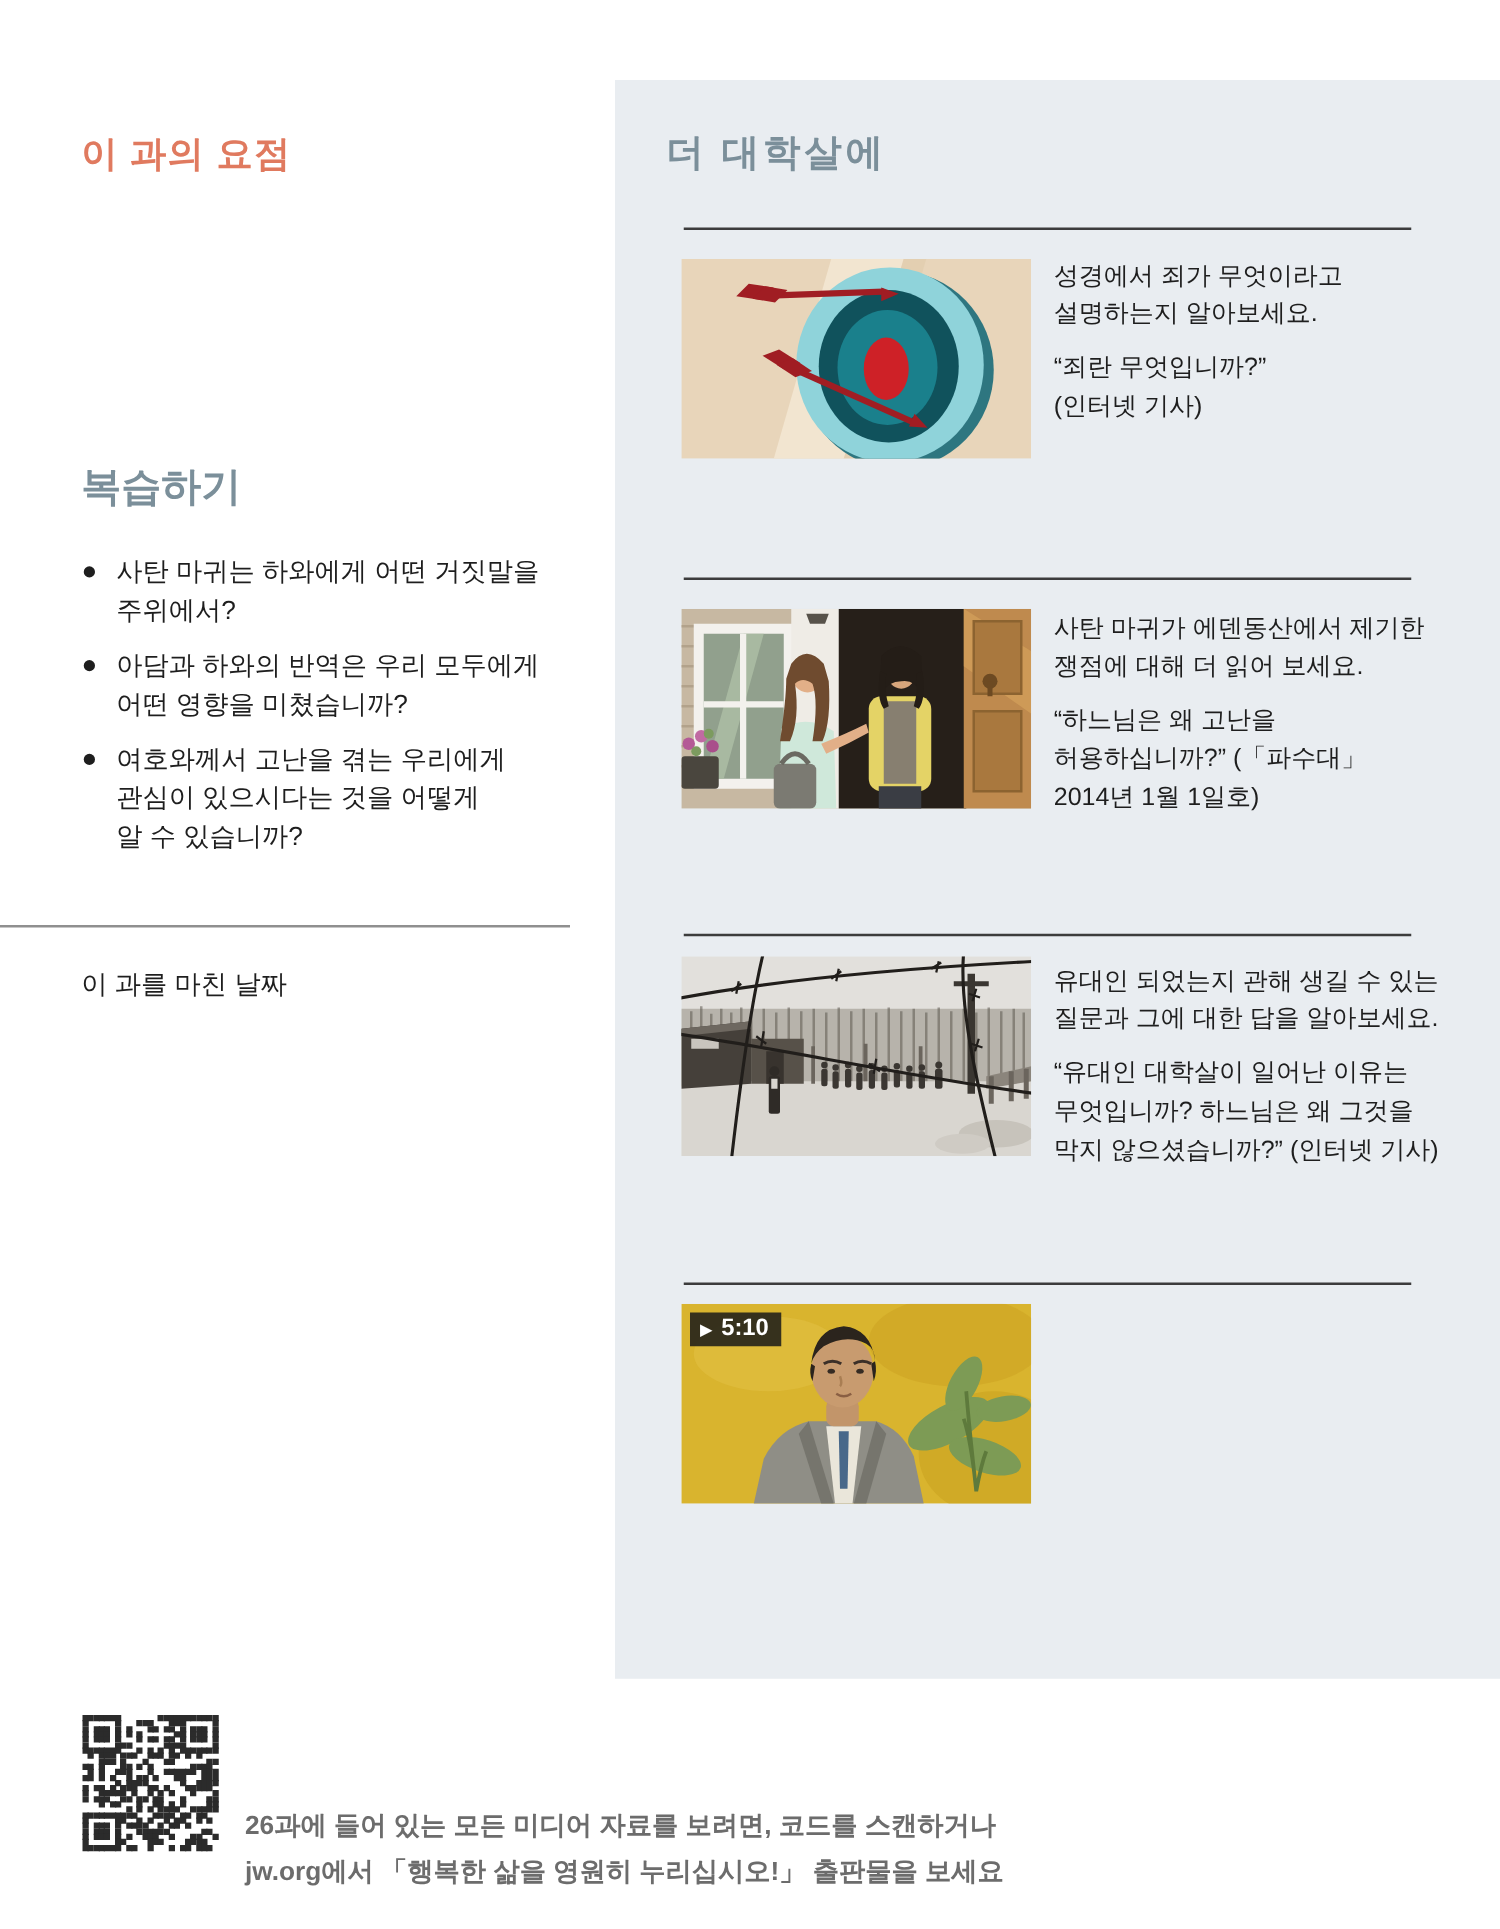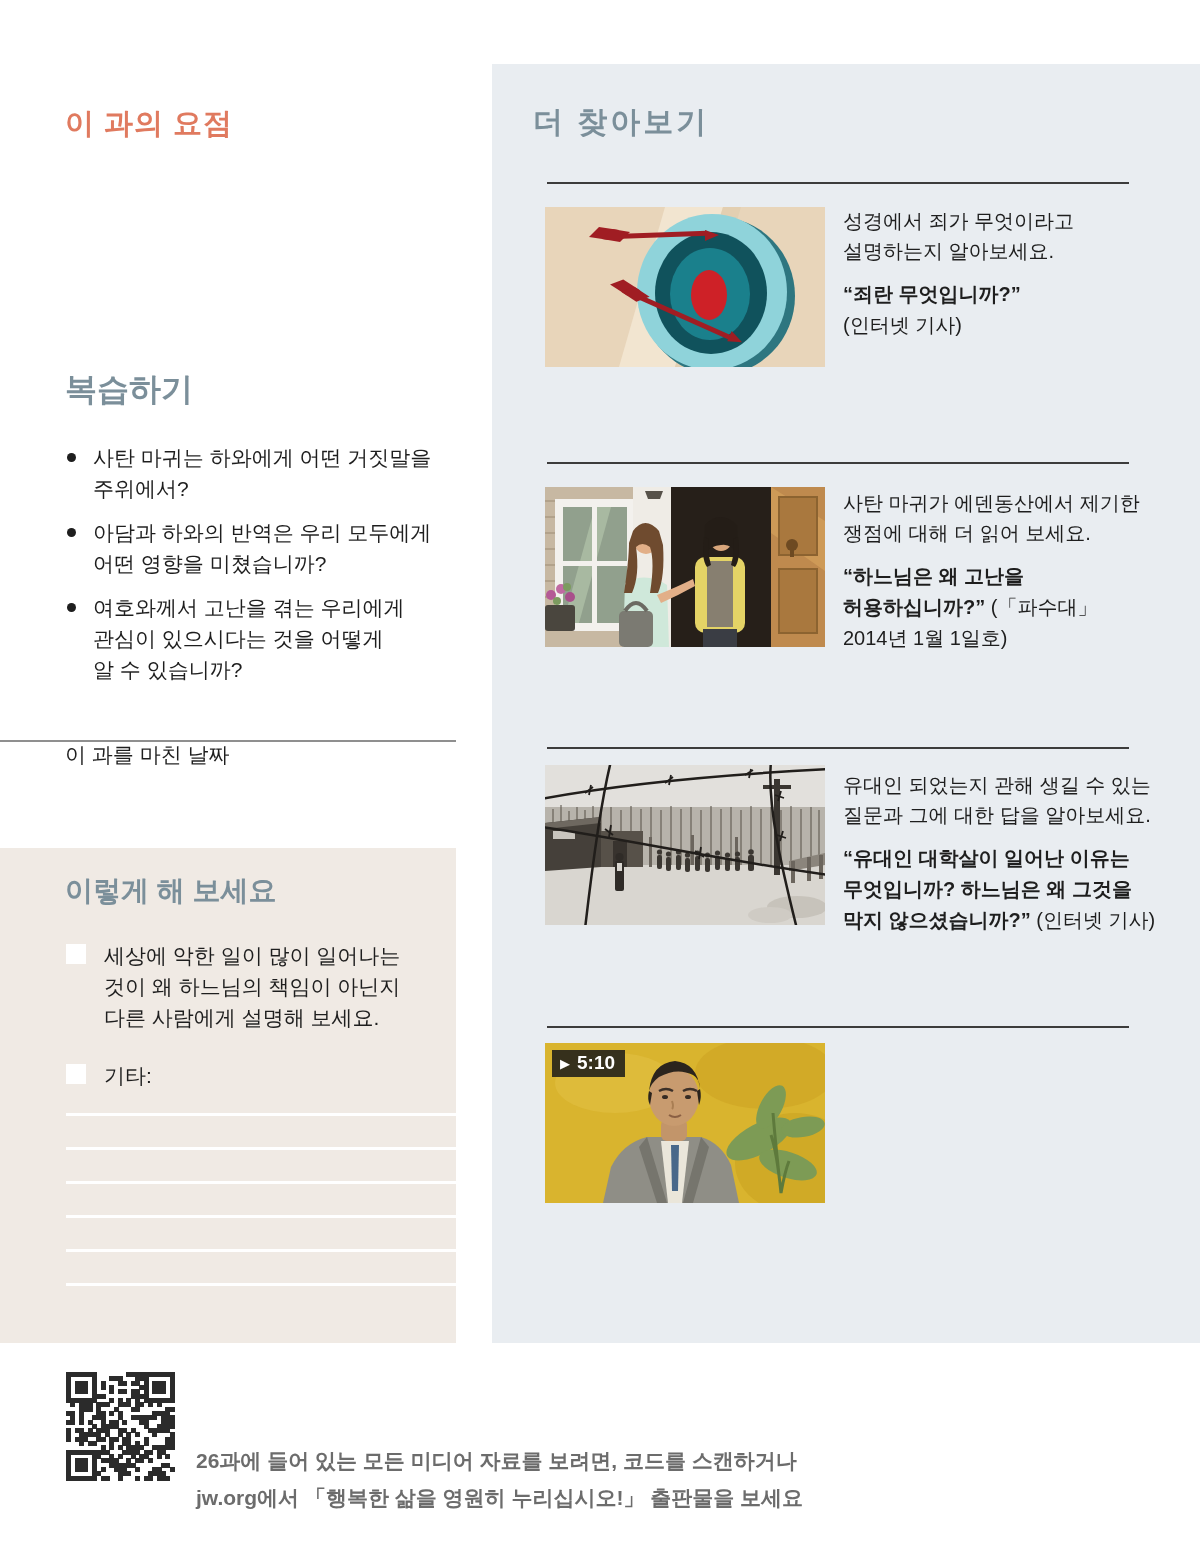--- a/index.html
+++ b/index.html
@@ -22,21 +22,21 @@
 
   
   .panel{background:#e9edf1;}
   .panel-title{font-size:30px;letter-spacing:3px;}
   .hr-dark{position:absolute;left:55px;width:582px;height:2px;background:#3c3c3c;}
   .thumb{position:absolute;left:53px;width:280px;height:160px;overflow:hidden;}
   .thumb svg{display:block;width:280px;height:160px;}
   .itxt{position:absolute;left:351px;width:338px;}
   .desc{margin:0;font-size:20px;line-height:30px;}
   .quote{margin:13px 0 0 0;font-size:20px;line-height:31px;}
-  .q{font-weight:bold;}
+  .q{font-weight:normal;}
   .src{font-weight:normal;}
   .src-block{display:block;font-weight:normal;}
   .vtitle{margin:14px 0 0 0;font-size:21px;line-height:31px;font-weight:bold;font-style:italic;}
   .badge{position:absolute;left:7px;top:7px;background:rgba(25,25,25,0.85);color:#ffffff;
          display:flex;align-items:center;gap:7px;padding:2px 10px 3px 8px;font-size:19px;font-weight:bold;}
   .badge .play{font-size:13px;line-height:19px;}
 
   
   .qr{position:absolute;left:66px;top:1372px;width:108px;height:108px;background:#ffffff;}
   .qr div{position:absolute;background:#2b2b2b;}
@@ -57,44 +57,26 @@
 주위에서?</li>
     <li class="pre">아담과 하와의 반역은 우리 모두에게
 어떤 영향을 미쳤습니까?</li>
     <li class="pre">여호와께서 고난을 겪는 우리에게
 관심이 있으시다는 것을 어떻게
 알 수 있습니까?</li>
   </ul>
 
   <div class="abs divider-left" style="left:0;top:740px;width:456px;"></div>
 
-  <div class="abs body-text" style="left:65px;top:739px;">이 과를 마친 날짜</div>
-
-  <div class="abs trybox" style="left:0;top:848px;width:456px;height:495px;">
-    <h2 class="abs h-slate" style="left:65px;top:24px;margin:0;font-size:28px;">이렇게 해 보세요</h2>
-
-    <div class="abs checkbox" style="left:66px;top:96px;"></div>
-    <div class="abs body-text pre" style="left:104px;top:92px;width:340px;">세상에 악한 일이 많이 일어나는
-것이 왜 하느님의 책임이 아닌지
-다른 사람에게 설명해 보세요.</div>
-
-    <div class="abs checkbox" style="left:66px;top:216px;"></div>
-    <div class="abs body-text" style="left:104px;top:212px;">기타:</div>
-
-    <div class="write-line" style="top:265px;"></div>
-    <div class="write-line" style="top:299px;"></div>
-    <div class="write-line" style="top:333px;"></div>
-    <div class="write-line" style="top:367px;"></div>
-    <div class="write-line" style="top:401px;"></div>
-    <div class="write-line" style="top:435px;"></div>
-  </div>
+  <div class="abs body-text" style="left:65px;top:772px;">이 과를 마친 날짜</div>
+
 
   <div class="abs panel" style="left:492px;top:64px;width:708px;height:1279px;">
 
-    <h2 class="abs h-slate panel-title" style="left:41px;top:38px;margin:0;">더 찾아보기</h2>
+    <h2 class="abs h-slate panel-title" style="left:41px;top:38px;margin:0;">더 대학살에</h2>
 
     <div class="hr-dark" style="top:118px;"></div>
 
     <div class="thumb" style="top:143px;">
       <svg viewBox="0 0 280 160">
         <rect width="280" height="160" fill="#e8d5ba"></rect>
         <path d="M120,0 L178,0 L130,160 L74,160 Z" fill="#f2e5d0"></path>
         <path d="M178,0 L196,0 L150,160 L130,160 Z" fill="#e0cbab" opacity="0.6"></path>
         <ellipse cx="173" cy="89" rx="77" ry="79" fill="#2e7680"></ellipse>
         <ellipse cx="167" cy="85" rx="75" ry="78" fill="#8fd3da"></ellipse>

